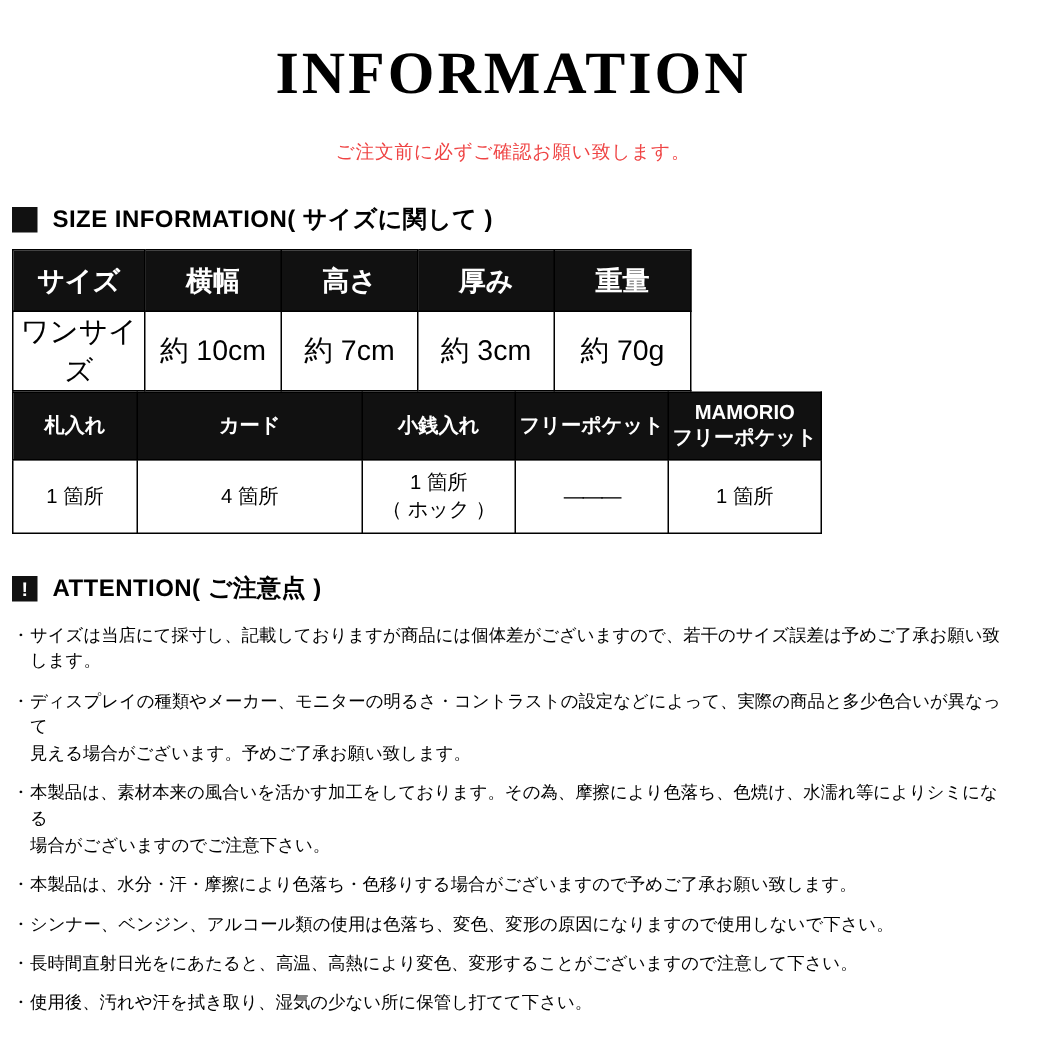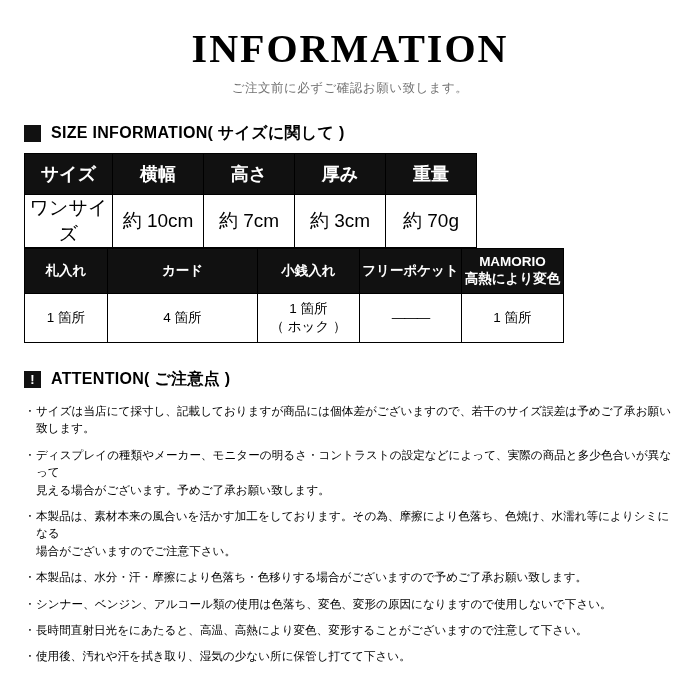--- a/index.html
+++ b/index.html
@@ -11,39 +11,39 @@
     width: 700px;
     height: 700px;
     font-family: "Liberation Sans", sans-serif;
     color: #000000;
     overflow: hidden;
   }
   .page {
     width: 700px;
     height: 645px;
     box-sizing: border-box;
-    padding: 26px 24px 10px 24px;
+    padding: 26px 24px 10px 8px;
     position: relative;
   }
 
   
   .title {
     text-align: center;
     font-family: "Liberation Serif", serif;
     font-weight: bold;
     font-size: 40px;
     letter-spacing: 2px;
     line-height: 1.05;
     margin: 2px 0 0 0;
   }
   .subtitle {
     text-align: center;
     font-size: 12.5px;
-    color: #737373;
-    margin-top: 10px;
+    color: #ef4444;
+    margin-top: 23px;
     letter-spacing: 0.5px;
   }
 
   
   .section-head {
     display: flex;
     align-items: center;
     margin-top: 26px;
     margin-bottom: 9px;
   }
@@ -192,21 +192,21 @@
         <col class="s3">
         <col class="s4">
     </colgroup>
     <thead>
       <tr>
         <th>札入れ</th>
         <th>カード</th>
         <th>小銭入れ</th>
         <th class="small2">フリーポケット</th>
         <th class="pre" style="white-space:pre-line">MAMORIO
-高熱により変色</th>
+フリーポケット</th>
       </tr>
     </thead>
     <tbody>
       <tr>
         <td>1 箇所</td>
         <td>4 箇所</td>
         <td style="white-space:pre-line">1 箇所
 （ ホック ）</td>
         <td class="dash">———</td>
         <td>1 箇所</td>

